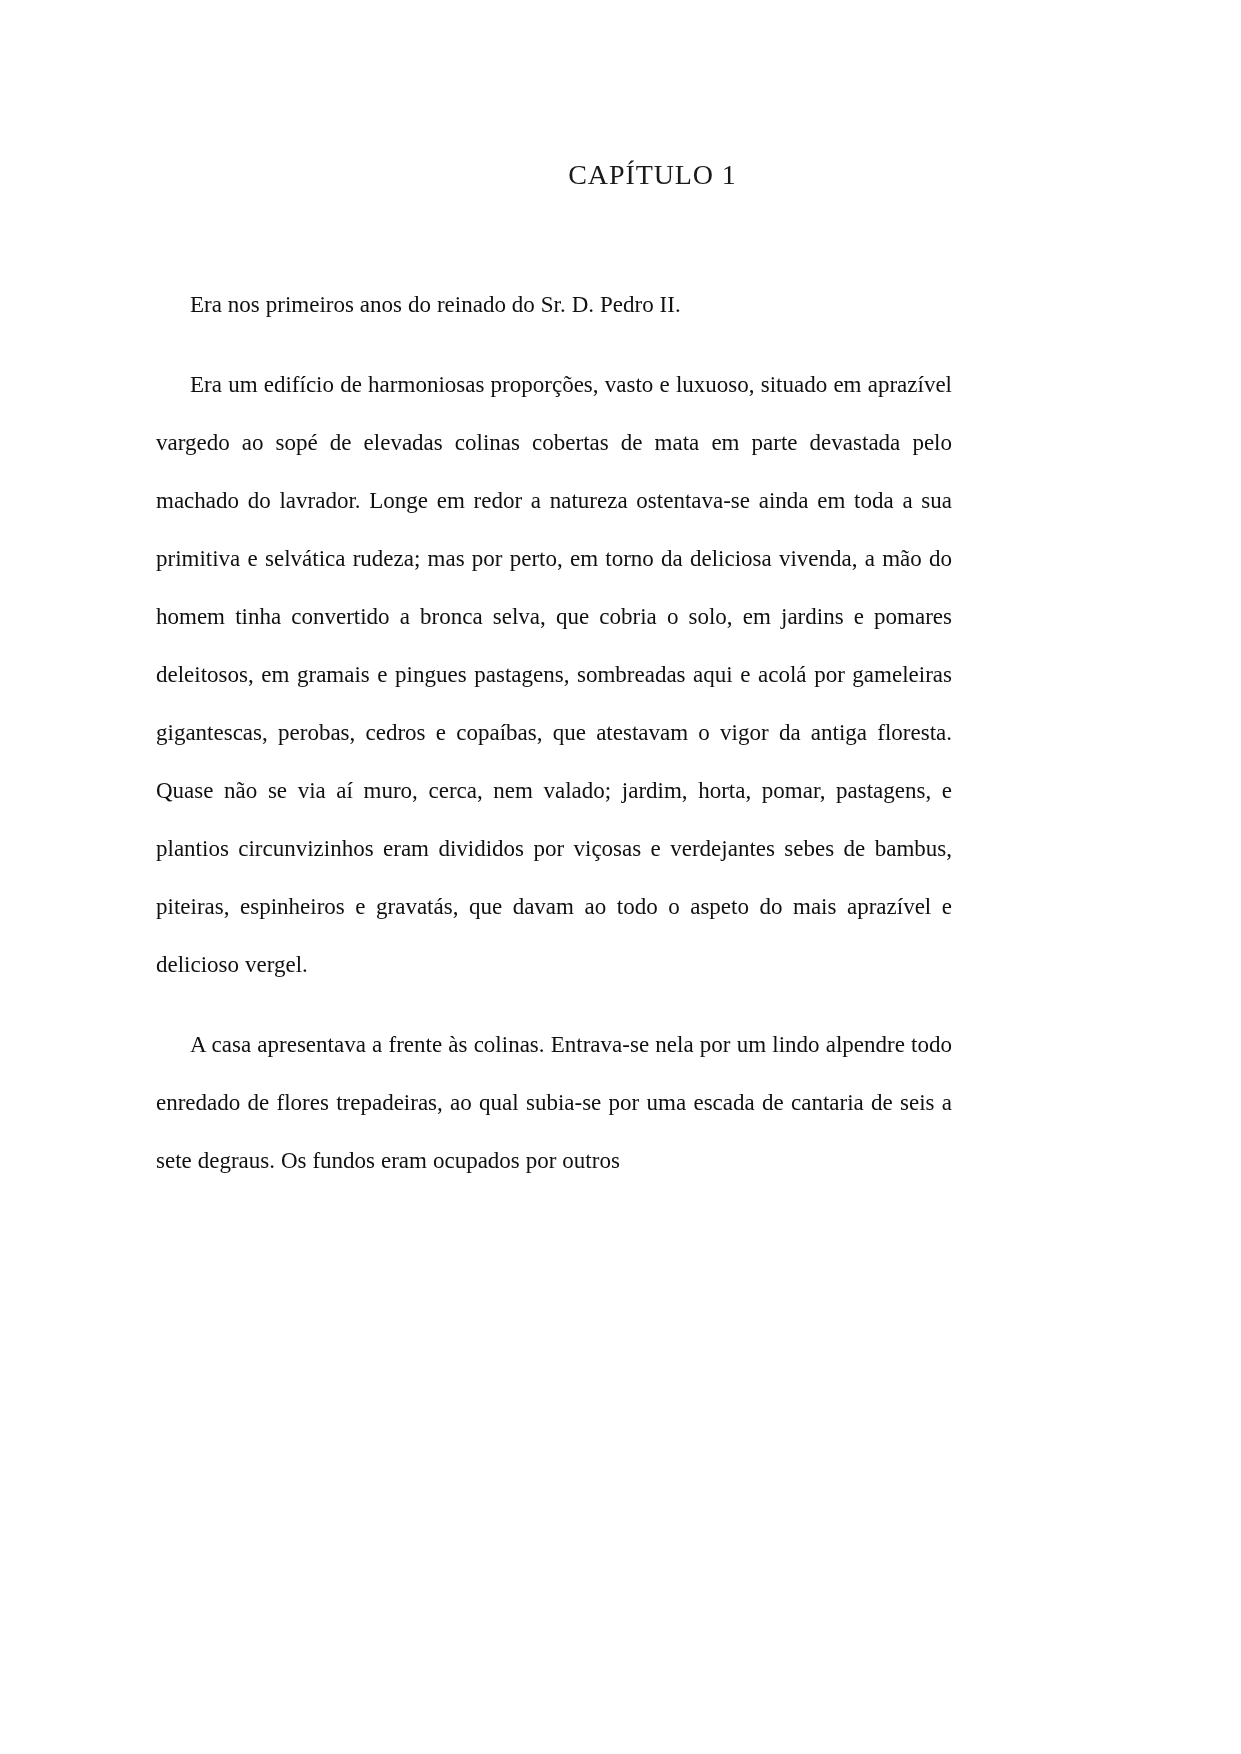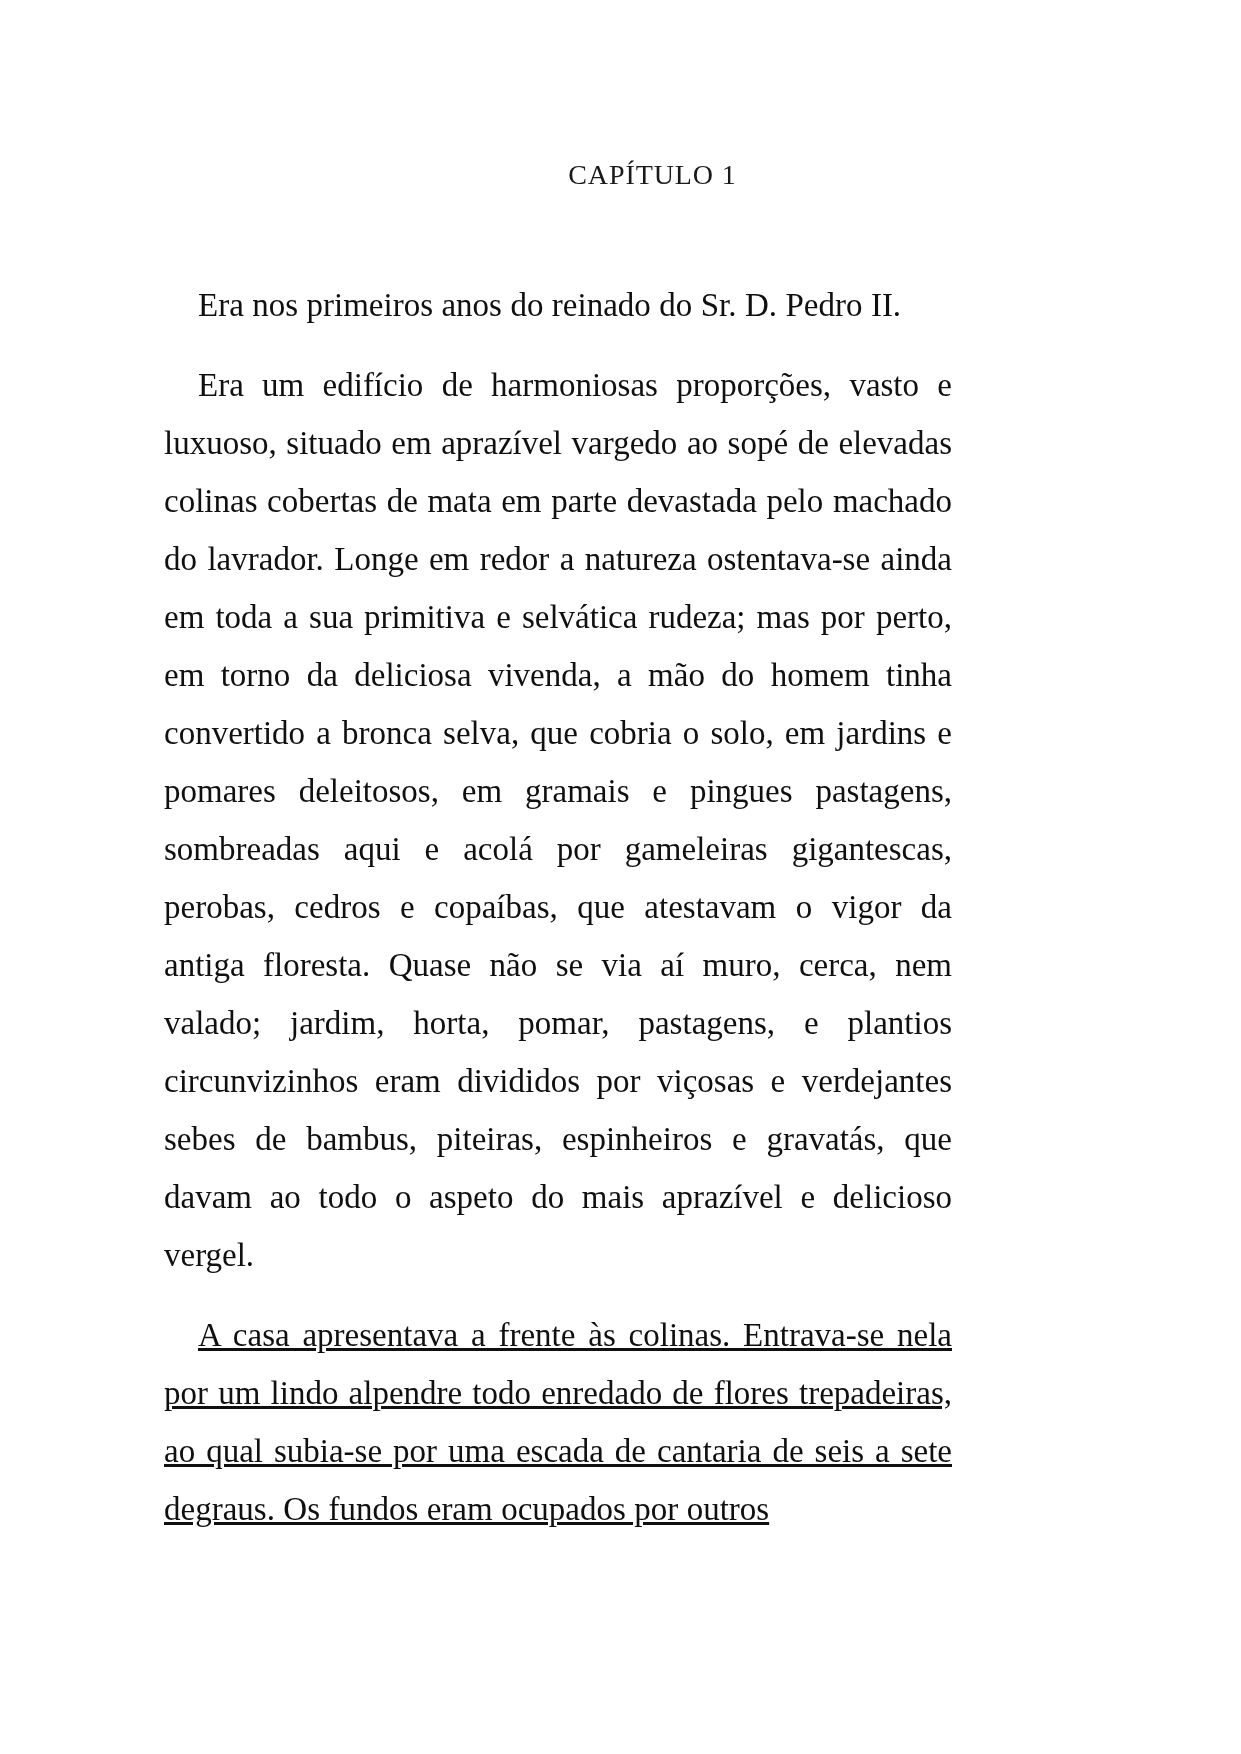--- a/index.html
+++ b/index.html
@@ -34,33 +34,32 @@
     color: #1a1a1a;
     padding-left: 32px;
   }
   .body-block {
     position: absolute;
     top: 276px;
     left: 152px;
     width: 800px;
   }
   p.para {
-    margin: 0 0 22px 12px;
-    font-size: 33px;
+    margin: 0 0 22px 4px;
+    font-size: 23px;
     line-height: 58px;
     text-align: justify;
     text-justify: inter-word;
     text-indent: 34px;
     color: #101010;
     hyphens: none;
     word-spacing: 0.2px;
   }
   p.para:last-child {
     margin-bottom: 0;
-    text-decoration: underline;
   }
 </style>
 </head>
 <body>
 
 <div class="page">
 
   <h1 class="chapter-heading">CAPÍTULO 1</h1>
 
   <div class="body-block">

